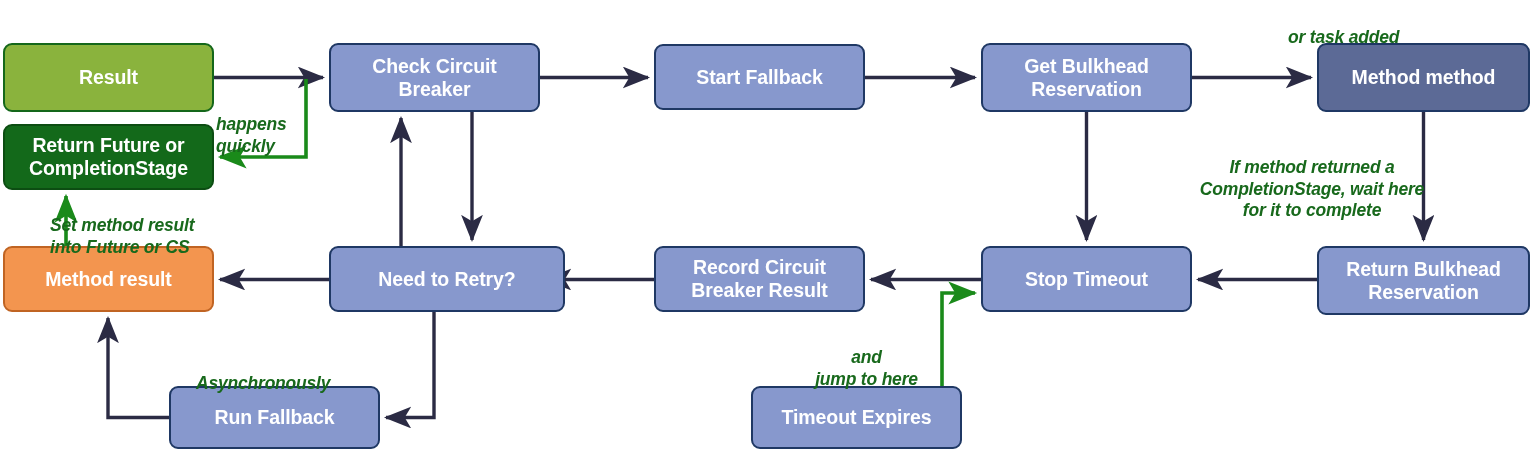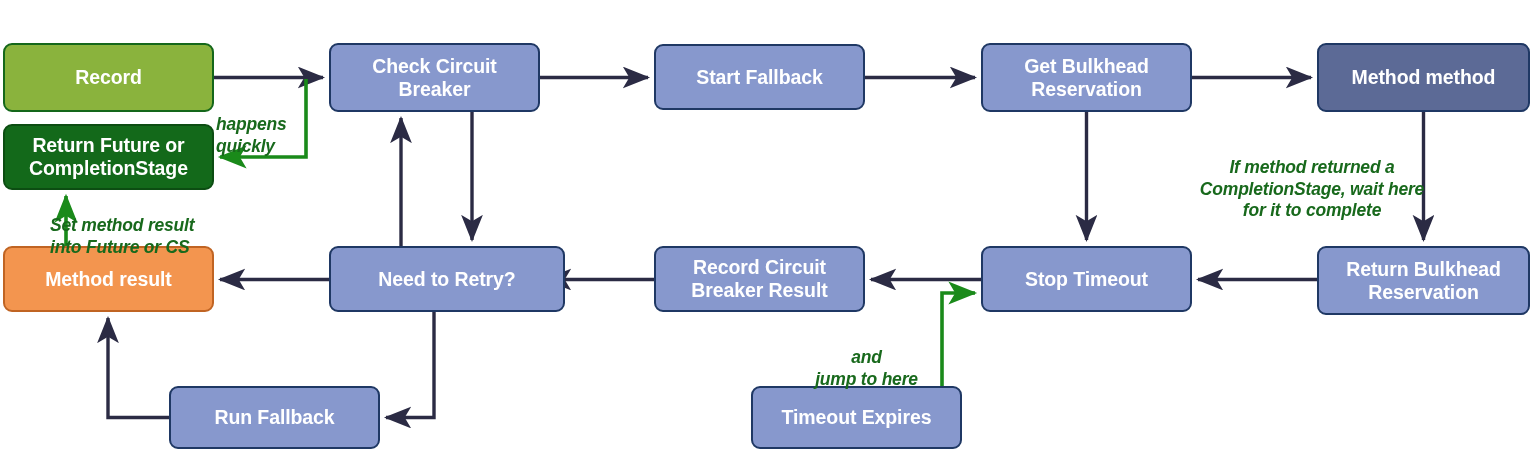--- a/index.html
+++ b/index.html
@@ -108,21 +108,21 @@
     </g>
 
     <g stroke="#1a8a1a" stroke-width="3.6" fill="none" marker-end="url(#arrow-green)">
       <path d="M306,79 L306,157 L220,157"></path>
       <path d="M66,246 L66,196"></path>
       <path d="M942,386 L942,293 L975,293"></path>
     </g>
   </svg>
 
   <div class="node node-green-light" style="left:3px; top:43px; width:211px; height:69px;">
-    <span>Record</span>
+    <span>Result</span>
   </div>
 
   <div class="node node-green-dark" style="left:3px; top:124px; width:211px; height:66px;">
     <span style="white-space: pre-line;">Return Future or
 CompletionStage</span>
   </div>
 
   <div class="node node-blue" style="left:329px; top:43px; width:211px; height:69px;">
     <span style="white-space: pre-line;">Check Circuit
 Breaker</span>
@@ -174,27 +174,33 @@
   <div class="edge-label el-left" style="left:216px; top:93px; width:115px;">
     <span style="white-space: pre-line;">happens
 quickly</span>
   </div>
 
   <div class="edge-label el-left" style="left:50px; top:194px; width:200px;">
     <span style="white-space: pre-line;">Set method result
 into Future or CS</span>
   </div>
 
+  <div class="edge-label el-left" style="left:196px; top:352px; width:200px;">
+    <span>Asynchronously</span>
+  </div>
 
   <div class="edge-label el-center" style="left:800px; top:326px; width:133px;">
     <span style="white-space: pre-line;">and
 jump to here</span>
   </div>
 
 
+  <div class="edge-label el-left" style="left:1288px; top:6px; width:160px;">
+    <span>or task added</span>
+  </div>
 
   <div class="edge-label el-center" style="left:1194px; top:136px; width:236px;">
     <span style="white-space: pre-line;">If method returned a
 CompletionStage, wait here
 for it to complete</span>
   </div>
 
 </div>
 
 </body></html>

